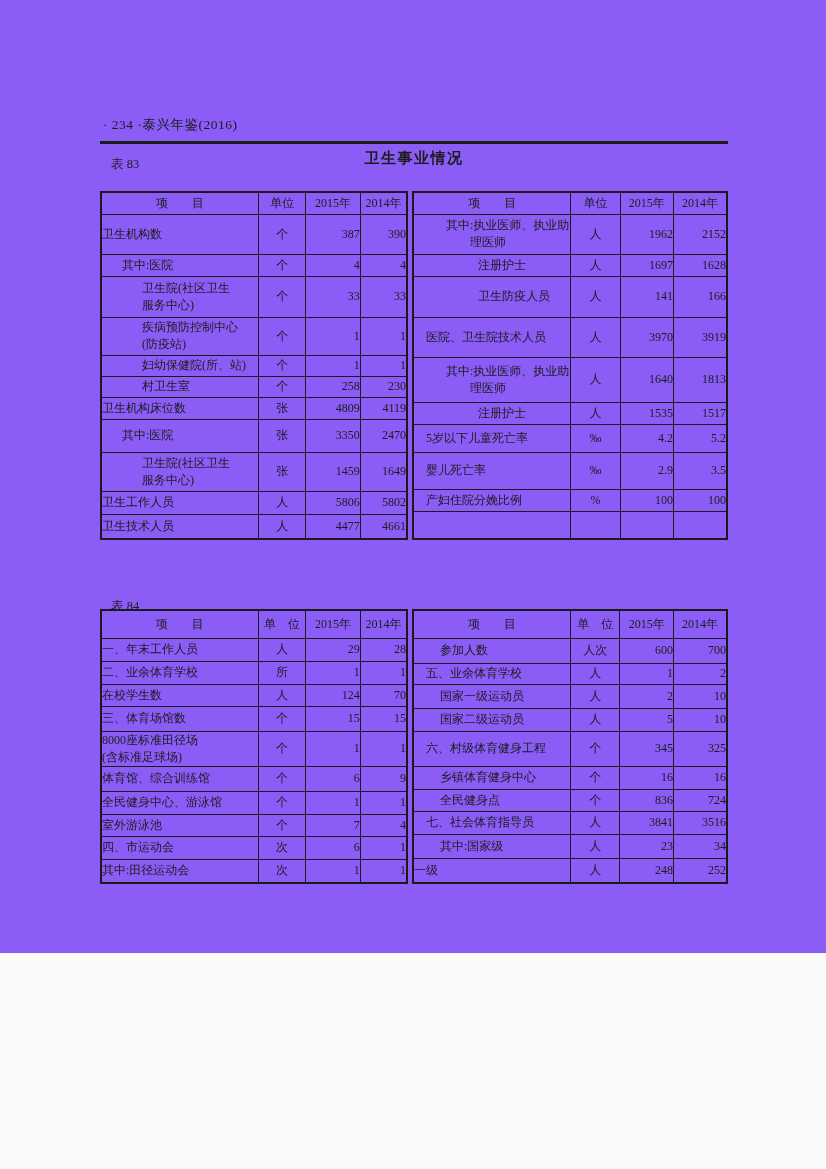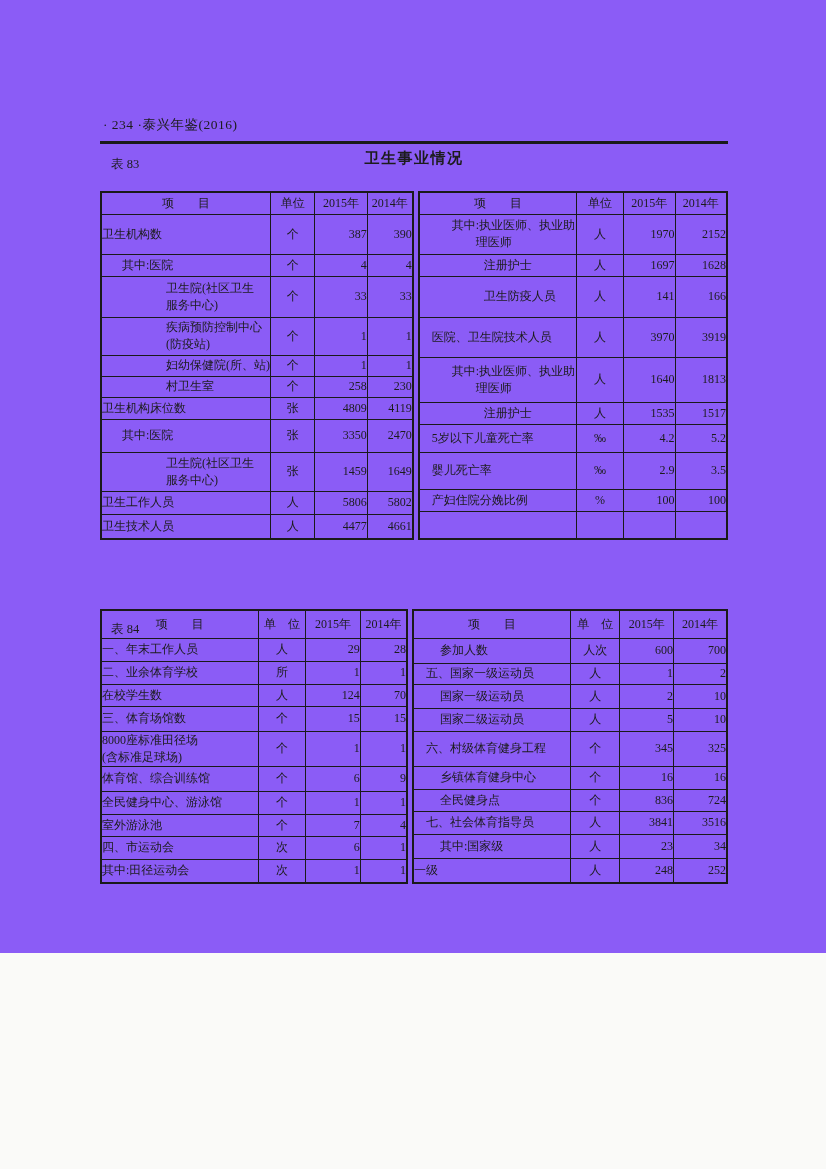--- a/index.html
+++ b/index.html
@@ -27,21 +27,21 @@
     position:absolute;left:111px;font-size:12.5px;
   }
   .tbl-pair{
     position:absolute;left:100px;width:628px;
     display:flex;gap:4px;align-items:flex-start;
   }
   #title83{top:149px}
   #cap83{top:156px}
   #pair83{top:191px}
   #title84{top:567px}
-  #cap84{top:621px}
+  #cap84{top:598px}
   #pair84{top:609px}
 
   table.half{
     border-collapse:collapse;table-layout:fixed;
     border:2.5px solid #1a1a1a;
     font-size:12px;
   }
   table.half th, table.half td{
     border:1.5px solid #1a1a1a;
     padding:0;
@@ -55,21 +55,21 @@
 
   td.c-label{
     text-align:left;white-space:pre;line-height:1.4;
     padding-left:8px;padding-right:2px;vertical-align:middle;
   }
   td.c-unit{text-align:center;}
   td.c-num{text-align:right;padding-right:7px;}
 
   
   #t83l td.ind1{padding-left:20px}
-  #t83l td.ind2{padding-left:64px}
+  #t83l td.ind2{padding-left:40px}
   #t83r td.ind0,#t84r td.ind0{padding-left:12px}
   #t83r td.ind1{padding-left:32px}
   #t83r td.ind2{padding-left:64px}
   #t84l td.ind1{}
   #t84r td.ind1{padding-left:26px}
   #t84r td.ind2{}
 
   
   #t83l tbody tr:nth-child(1){height:40px}
   #t83l tbody tr:nth-child(2){height:22px}
@@ -228,21 +228,21 @@
           <th>单位</th>
           <th>2015年</th>
           <th>2014年</th>
         </tr>
       </thead>
       <tbody>
           <tr>
             <td class="c-label ind1">其中:执业医师、执业助
 　　理医师</td>
             <td class="c-unit">人</td>
-            <td class="c-num">1970</td>
+            <td class="c-num">1962</td>
             <td class="c-num">2152</td>
           </tr>
           <tr>
             <td class="c-label ind2">注册护士</td>
             <td class="c-unit">人</td>
             <td class="c-num">1697</td>
             <td class="c-num">1628</td>
           </tr>
           <tr>
             <td class="c-label ind2">卫生防疫人员</td>
@@ -395,21 +395,21 @@
         </tr>
       </thead>
       <tbody>
           <tr>
             <td class="c-label ind1">参加人数</td>
             <td class="c-unit">人次</td>
             <td class="c-num">600</td>
             <td class="c-num">700</td>
           </tr>
           <tr>
-            <td class="c-label ind0">五、国家一级运动员</td>
+            <td class="c-label ind0">五、业余体育学校</td>
             <td class="c-unit">人</td>
             <td class="c-num">1</td>
             <td class="c-num">2</td>
           </tr>
           <tr>
             <td class="c-label ind1">国家一级运动员</td>
             <td class="c-unit">人</td>
             <td class="c-num">2</td>
             <td class="c-num">10</td>
           </tr>

